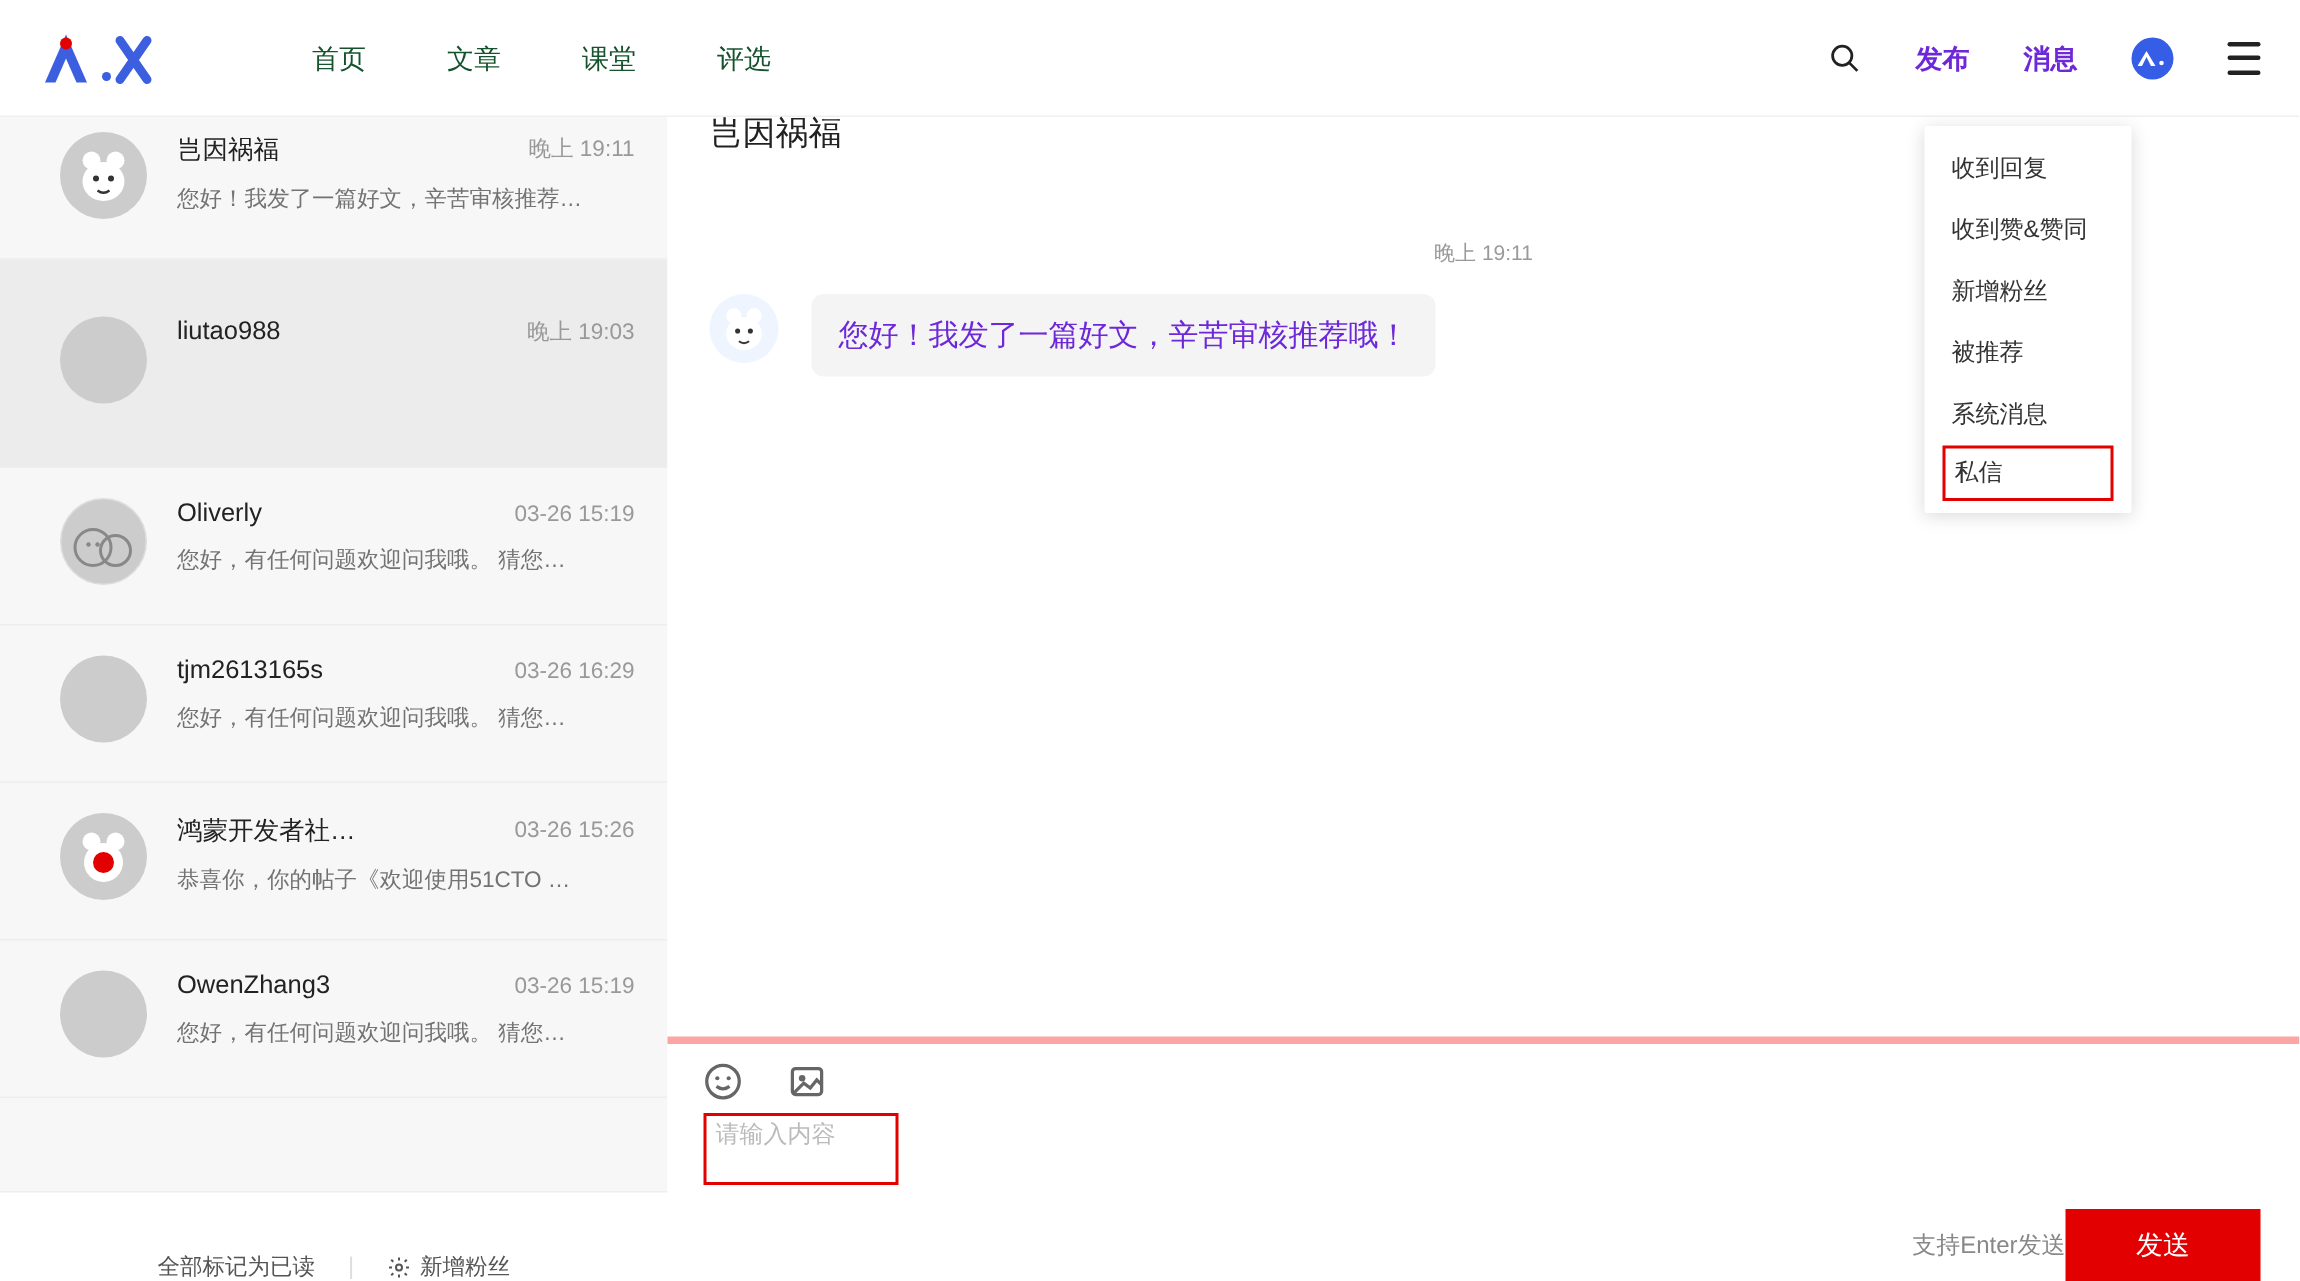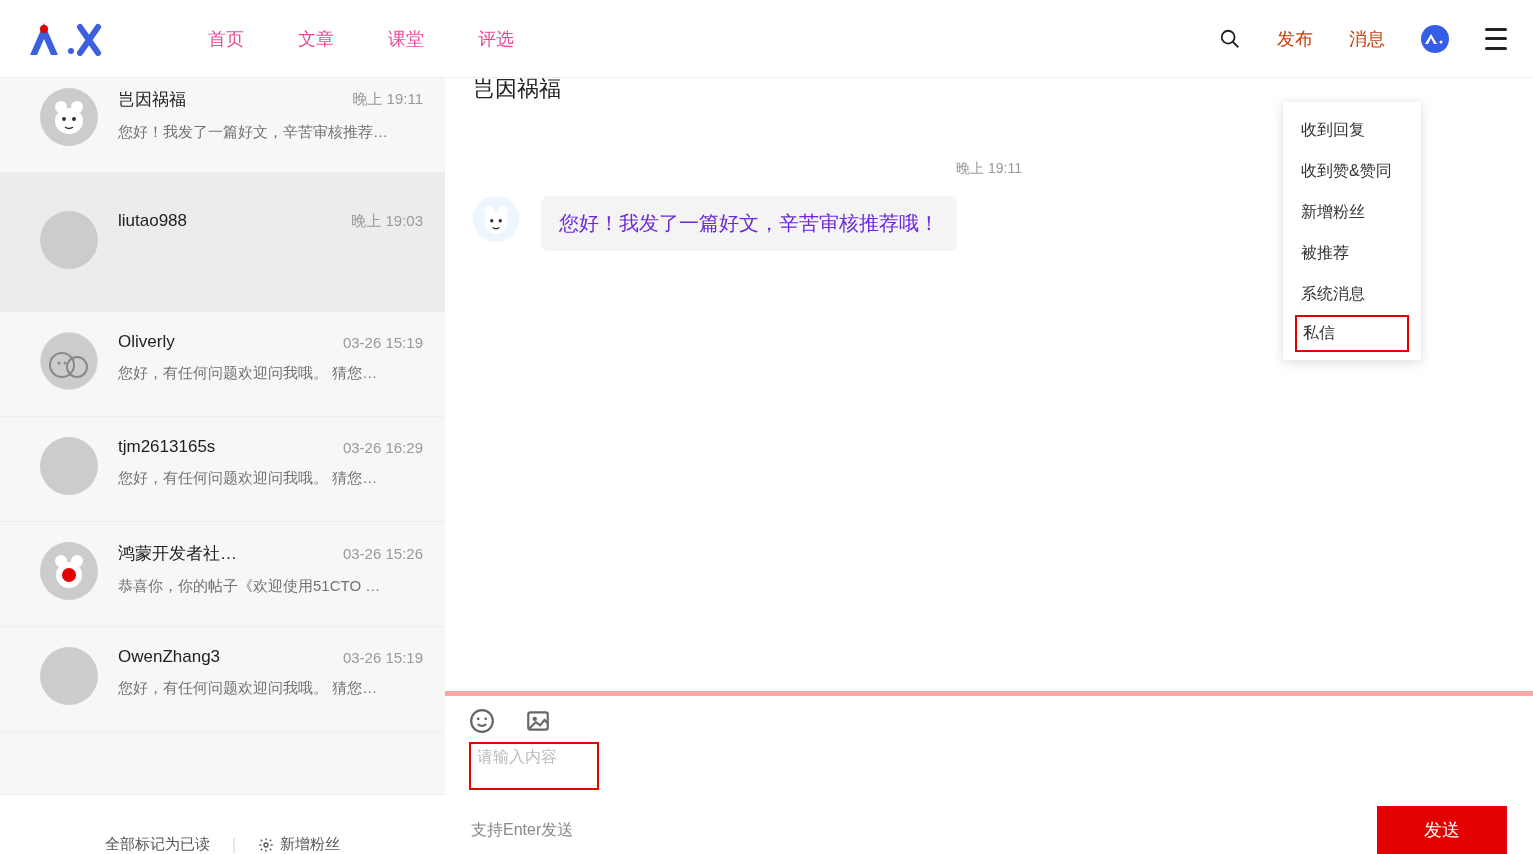--- a/index.html
+++ b/index.html
@@ -1,25 +1,25 @@
 <!DOCTYPE html>
 <html><head>
 <meta charset="utf-8">
 <style>
   *{box-sizing:border-box;margin:0;padding:0;font-family:"Microsoft YaHei","PingFang SC",Arial,sans-serif;}
   body{width:1533px;height:854px;overflow:hidden;background:#fff;color:#222;}
   
   .header{height:78px;display:flex;align-items:center;padding:0 26px;border-bottom:1px solid #f0f0f0;}
   .logo{display:flex;align-items:center;gap:2px;}
   .nav{display:flex;align-items:center;gap:54px;margin-left:90px;}
-  .nav a{font-size:18px;color:#ec4899;text-decoration:none;cursor:pointer;}
+  .nav a{font-size:18px;color:#14532d;text-decoration:none;cursor:pointer;}
   .spacer{flex:1;}
   .header-right{display:flex;align-items:center;gap:36px;}
   .search-ico{width:22px;height:22px;cursor:pointer;}
-  .hlink{font-size:18px;color:#c2410c;cursor:pointer;}
+  .hlink{font-size:18px;color:#6d28d9;cursor:pointer;font-weight:bold;}
   .avatar-small{width:28px;height:28px;border-radius:50%;background:#355de6;display:flex;align-items:center;justify-content:center;cursor:pointer;}
   .menu-ico{width:22px;height:22px;cursor:pointer;display:flex;flex-direction:column;justify-content:space-between;}
   .menu-ico span{display:block;height:3px;background:#222;border-radius:2px;}
   
   .body{display:flex;height:776px;}
   
   .conv-list{width:445px;background:#f7f7f7;display:flex;flex-direction:column;}
   .conv-scroll{flex:1;overflow:hidden;}
   .conv{display:flex;align-items:flex-start;gap:20px;padding:20px 22px 26px 40px;border-bottom:1px solid #eee;cursor:pointer;}
   .conv.sel{background:#ececec;}
@@ -41,25 +41,25 @@
   .msg{display:flex;align-items:flex-start;gap:22px;margin-bottom:18px;}
   .msg .av{width:46px;height:46px;border-radius:50%;background:#eef5ff;flex:0 0 46px;display:flex;align-items:center;justify-content:center;}
   .bubble{background:#f4f4f4;border-radius:8px;padding:14px 18px;font-size:20px;color:#6d28d9;max-width:560px;}
   .editor{border-top:5px solid #fca5a5;}
   .edbar{display:flex;align-items:center;gap:30px;padding:12px 24px 8px 24px;}
   .edbar .ico{width:26px;height:26px;cursor:pointer;color:#666;}
   .edinput-wrap{padding:0 24px;}
   .edinput-box{border:2px solid #e30000;width:130px;height:48px;padding:4px 6px;}
   .edinput{border:none;outline:none;font-size:16px;color:#333;width:100%;}
   .edinput::placeholder{color:#bbb;}
-  .edfoot{display:flex;align-items:center;justify-content:space-between;gap:26px;padding:16px 26px 0 26px;}
+  .edfoot{display:flex;align-items:center;justify-content:flex-end;padding:16px 26px 0 26px;}
   .hint{color:#888;font-size:16px;}
   .send{background:#e30000;color:#fff;border:none;font-size:18px;width:130px;height:48px;cursor:pointer;}
   
-  .dropdown{position:absolute;top:102px;right:112px;width:138px;background:#fff;box-shadow:0 2px 12px rgba(0,0,0,.15);border-radius:2px;padding:8px 0;}
+  .dropdown{position:absolute;top:84px;right:112px;width:138px;background:#fff;box-shadow:0 2px 12px rgba(0,0,0,.15);border-radius:2px;padding:8px 0;}
   .dropdown a{display:block;padding:10px 18px;font-size:16px;color:#333;cursor:pointer;}
   .dropdown a.boxed{border:2px solid #e30000;margin:0 12px;padding:6px 6px;}
   
   .av-bear{background:#eef5ff;}
   .av-photo1{background:radial-gradient(circle at 30% 30%,#f0c9a0,#8a5a3a);}
   .av-oliver{background:#fff;border:1px solid #ddd;}
   .av-tjm{background:linear-gradient(135deg,#e8c8a8,#a8d8e8);}
   .av-hm{background:#e30000;}
   .av-owen{background:linear-gradient(135deg,#1e90ff,#00bfff);}
 </style>

